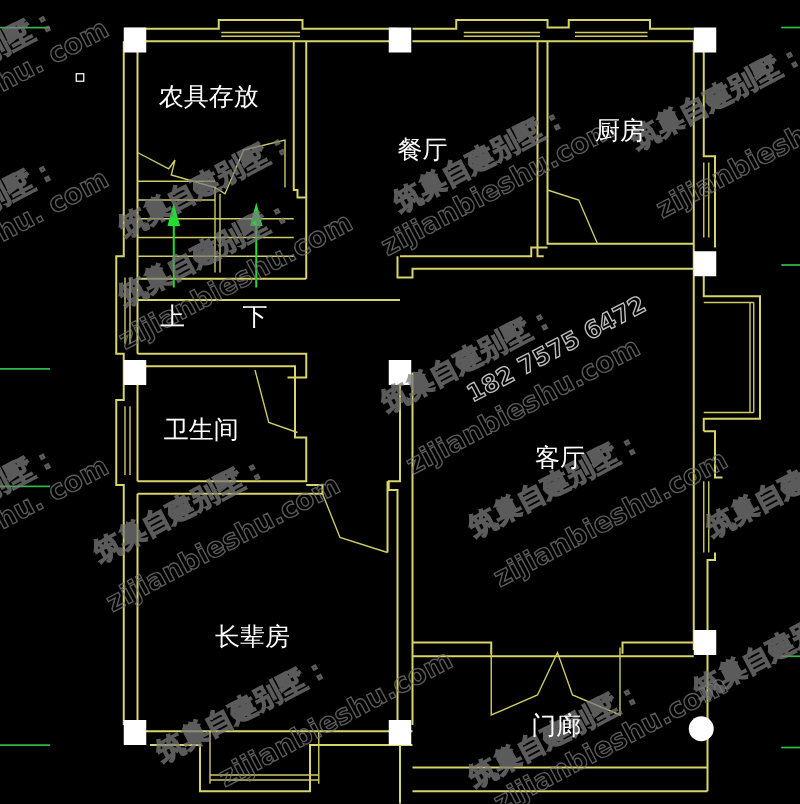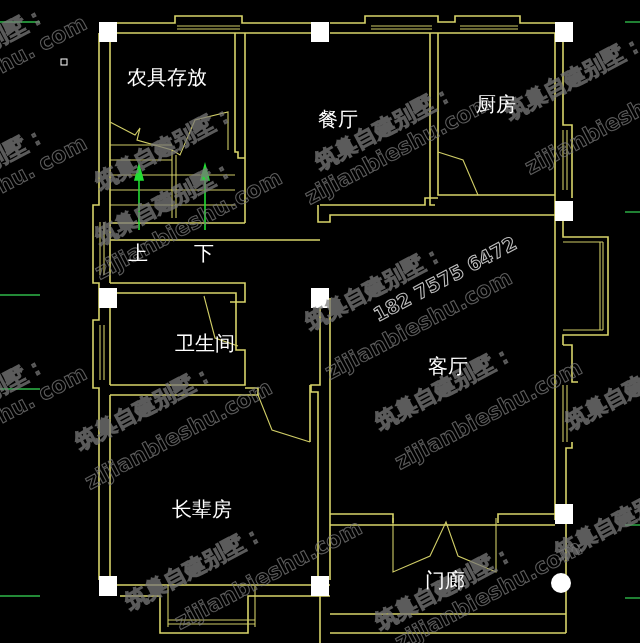--- a/index.html
+++ b/index.html
@@ -171,16 +171,16 @@
     <text class="wm" transform="translate(-10,430) rotate(-28)">shu. com</text>
     <text class="wm-phone" transform="translate(378,322) rotate(-28)">182 7575 6472</text>
   </g>
 </svg>
 
 <div class="html-label" style="left:127px; top:64px;">农具存放</div>
 <div class="html-label" style="left:318px; top:106px;">餐厅</div>
 <div class="html-label" style="left:476px; top:91px;">厨房</div>
 <div class="html-label" style="left:128px; top:240px;">上</div>
 <div class="html-label" style="left:194px; top:240px;">下</div>
-<div class="html-label" style="left:131px; top:330px;margin-left:44px;">卫生间</div>
+<div class="html-label" style="left:131px; top:330px;">卫生间</div>
 <div class="html-label" style="left:428px; top:353px;text-align:right;">客厅</div>
 <div class="html-label" style="left:172px; top:496px;">长辈房</div>
 <div class="html-label" style="left:425px; top:567px;text-align:right;">门廊</div>
 
 </body></html>

